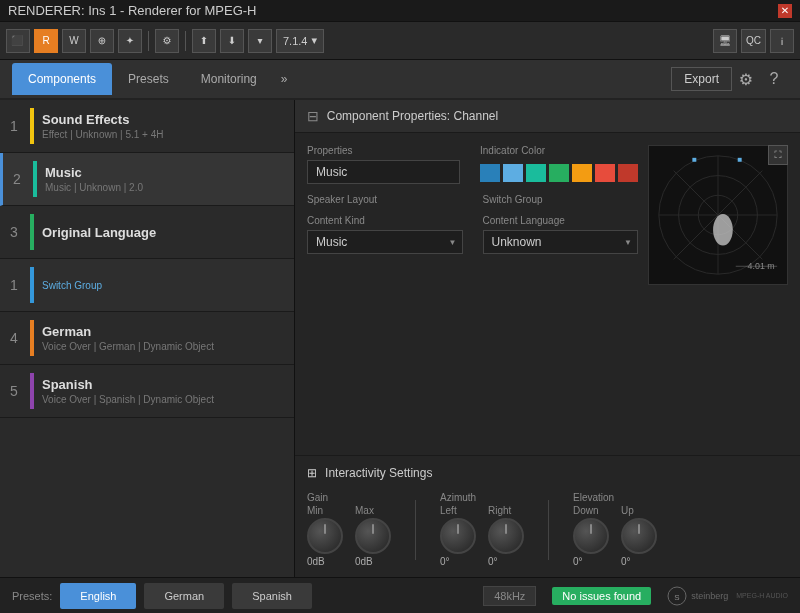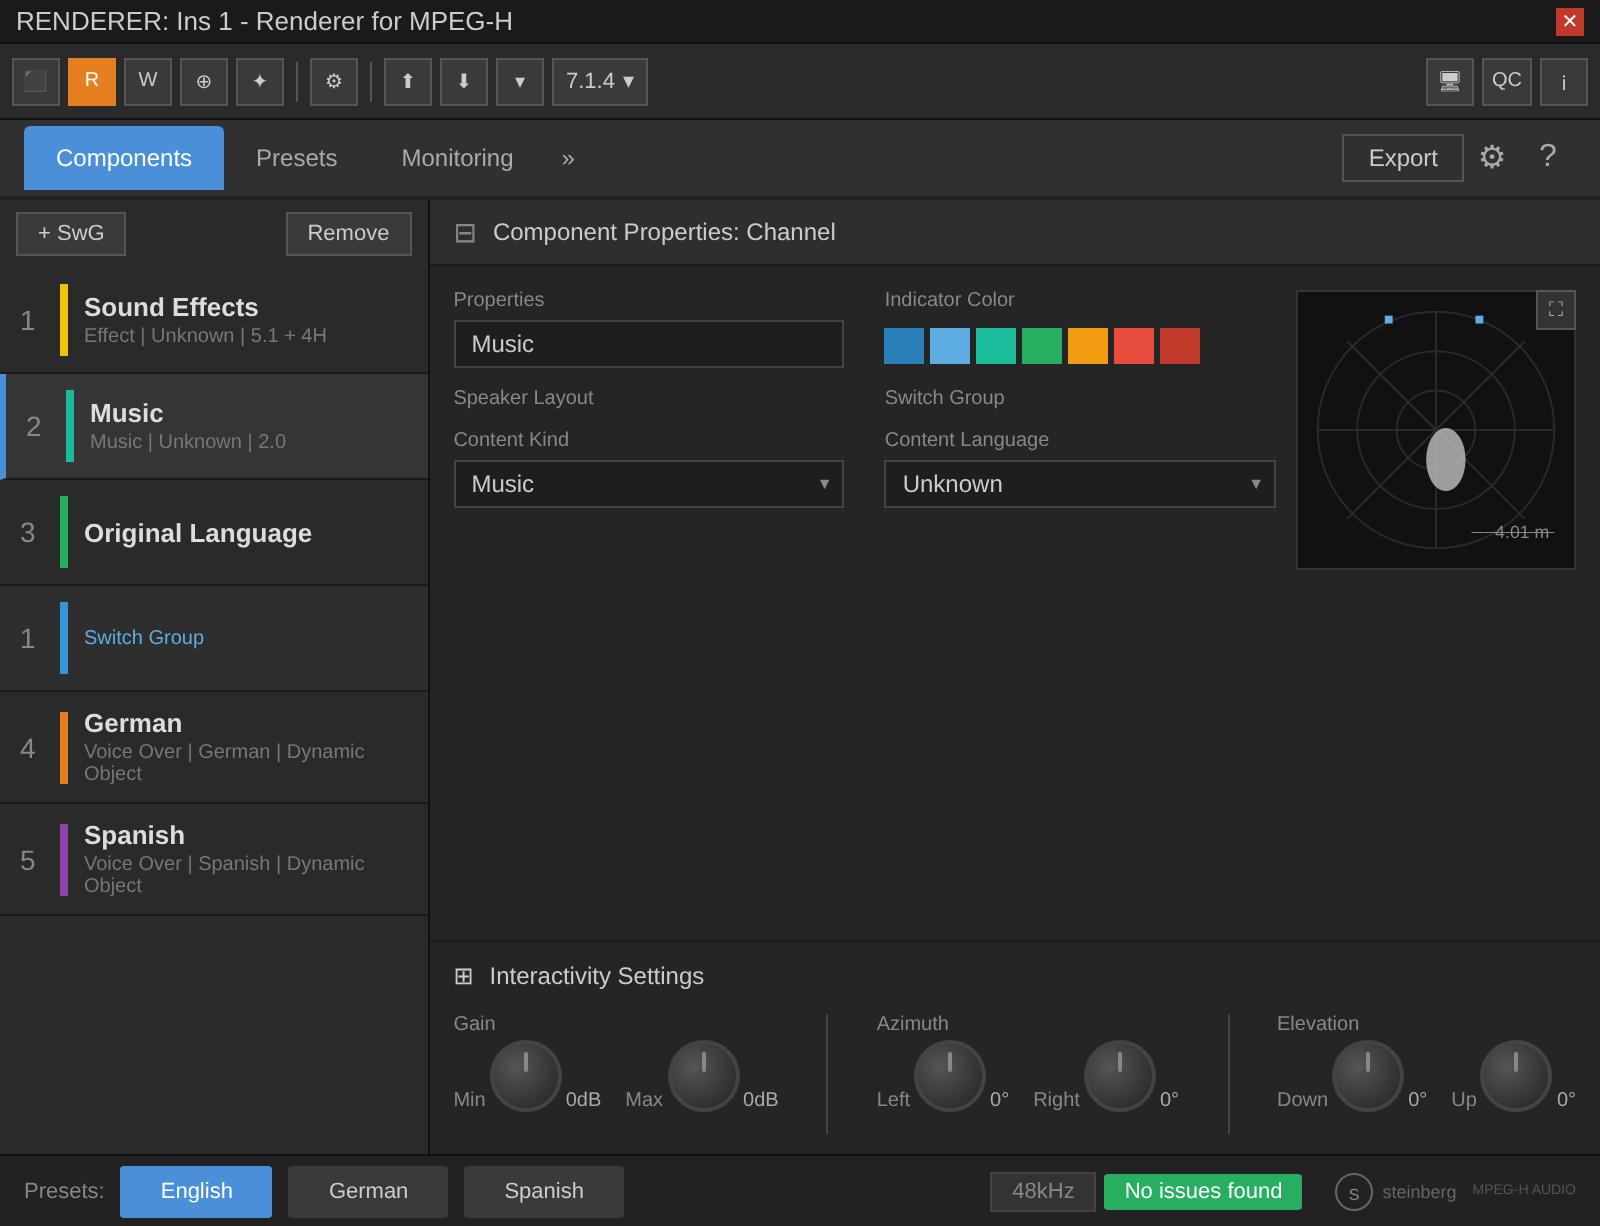--- a/index.html
+++ b/index.html
@@ -379,22 +379,22 @@
       font-size: 10px;
       color: #888;
       margin-bottom: 2px;
     }
     .knob-row {
       display: flex;
       gap: 12px;
     }
     .knob-item {
       display: flex;
-      flex-direction: row;
-      align-items: flex-end;
+      flex-direction: column;
+      align-items: flex-start;
       gap: 2px;
     }
     .knob-sublabel {
       font-size: 10px;
       color: #888;
     }
     .knob {
       width: 36px;
       height: 36px;
       border-radius: 50%;
@@ -451,21 +451,21 @@
       border-radius: 2px;
     }
     .preset-btn.active {
       background: #4a90d9;
       color: white;
     }
     .bottom-right {
       margin-left: auto;
       display: flex;
       align-items: center;
-      gap: 4px;
+      gap: 16px;
     }
     .sample-rate-badge {
       background: #333;
       color: #888;
       padding: 3px 10px;
       font-size: 11px;
       border: 1px solid #444;
     }
     .no-issues-badge {
       background: #27ae60;
@@ -562,24 +562,20 @@
   <div class="tab-bar-right">
     <button class="export-btn">Export</button>
     <button class="icon-btn">⚙</button>
     <button class="icon-btn">?</button>
   </div>
 </div>
 
 <div class="main-layout">
 
   <div class="left-panel">
-    <div class="left-toolbar">
-      <button class="swg-btn">+ SwG</button>
-      <button class="remove-btn">Remove</button>
-    </div>
     <div class="component-list">
 
       <div class="component-item">
         <span class="item-number">1</span>
         <div class="item-color-bar bar-yellow"></div>
         <div class="item-info">
           <div class="item-name">Sound Effects</div>
           <div class="item-desc">Effect | Unknown | 5.1 + 4H</div>
         </div>
       </div>

